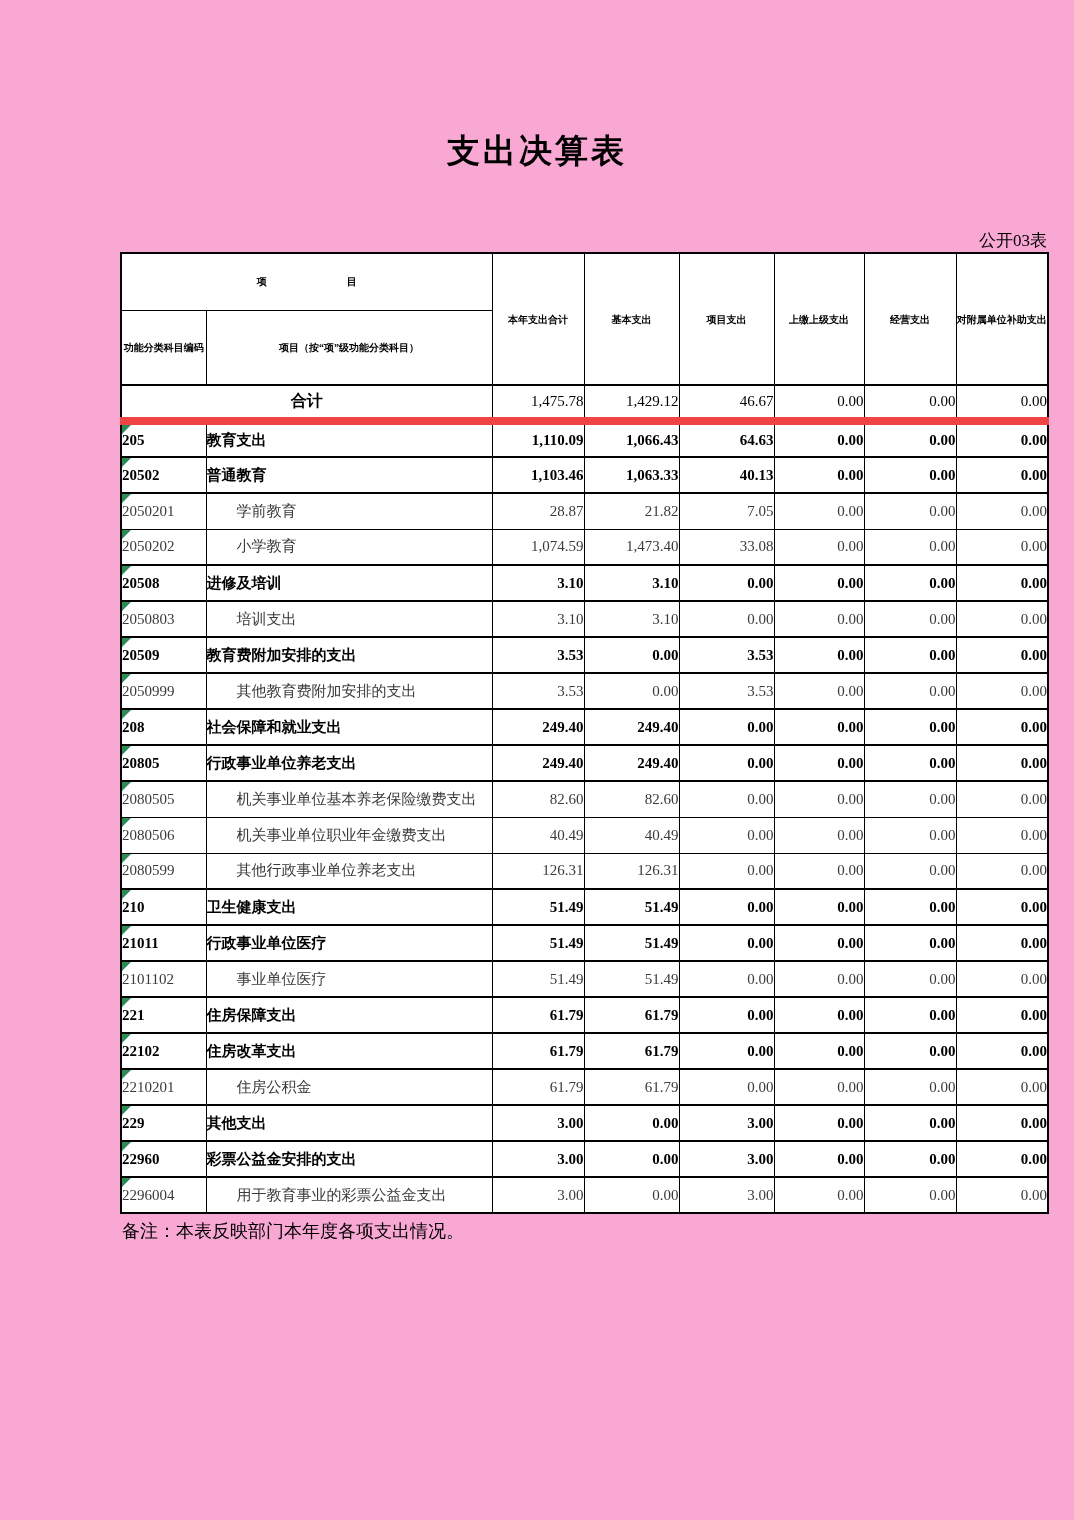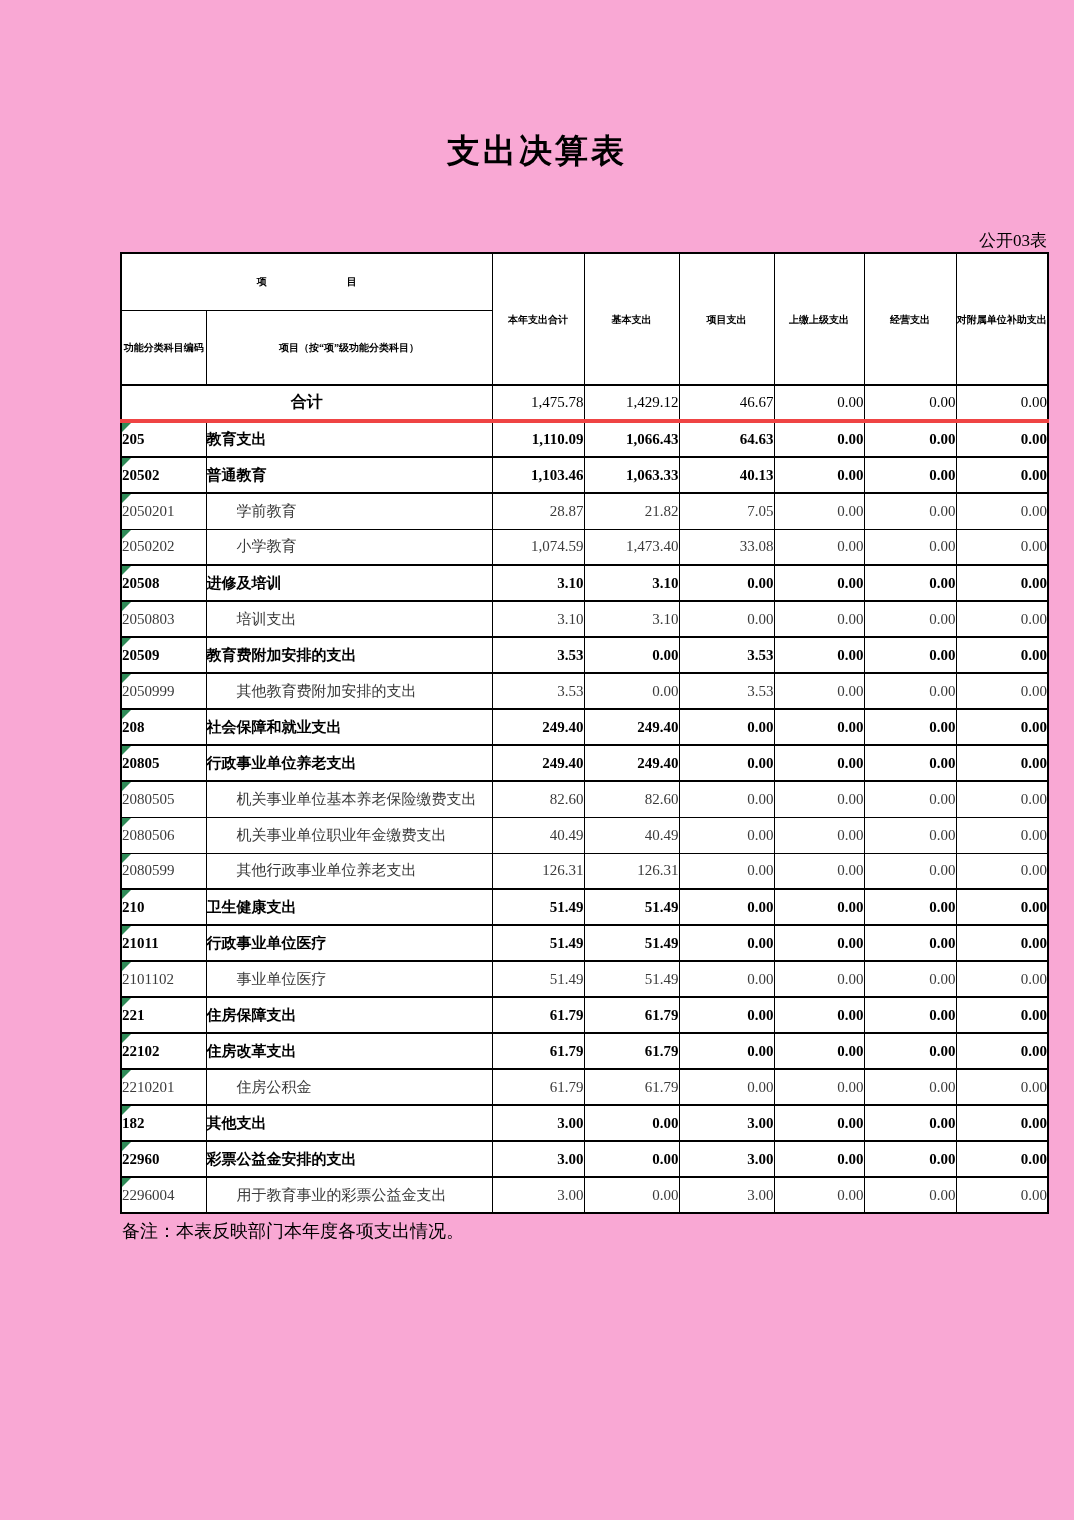--- a/index.html
+++ b/index.html
@@ -82,21 +82,21 @@
   }
   td.val{
     font-size:15px;
     text-align:right;
     padding-right:8px;
     vertical-align:middle;
     white-space:nowrap;
   }
   tr.total td{
     border-top:2px solid #000;
-    border-bottom:4px solid #ef4444;
+    border-bottom:8px solid #ef4444;
   }
   tr.total td.total-label{
     text-align:center;
     font-weight:700;
     font-size:16px;
   }
   tr.category td{
     border-top:2px solid #000;
     border-bottom:2px solid #000;
     font-weight:700;
@@ -346,21 +346,21 @@
             <td class="code"><i class="tri"></i><span>2210201</span></td>
             <td class="name">住房公积金</td>
             <td class="val">61.79</td>
             <td class="val">61.79</td>
             <td class="val">0.00</td>
             <td class="val">0.00</td>
             <td class="val">0.00</td>
             <td class="val">0.00</td>
           </tr>
           <tr class="category">
-            <td class="code"><i class="tri"></i><span>182</span></td>
+            <td class="code"><i class="tri"></i><span>229</span></td>
             <td class="name">其他支出</td>
             <td class="val">3.00</td>
             <td class="val">0.00</td>
             <td class="val">3.00</td>
             <td class="val">0.00</td>
             <td class="val">0.00</td>
             <td class="val">0.00</td>
           </tr>
           <tr class="category">
             <td class="code"><i class="tri"></i><span>22960</span></td>

